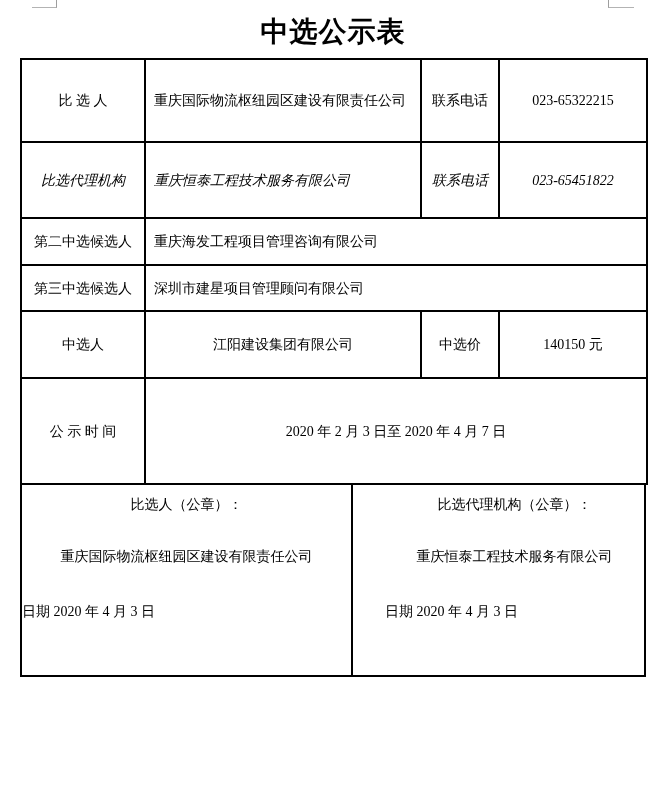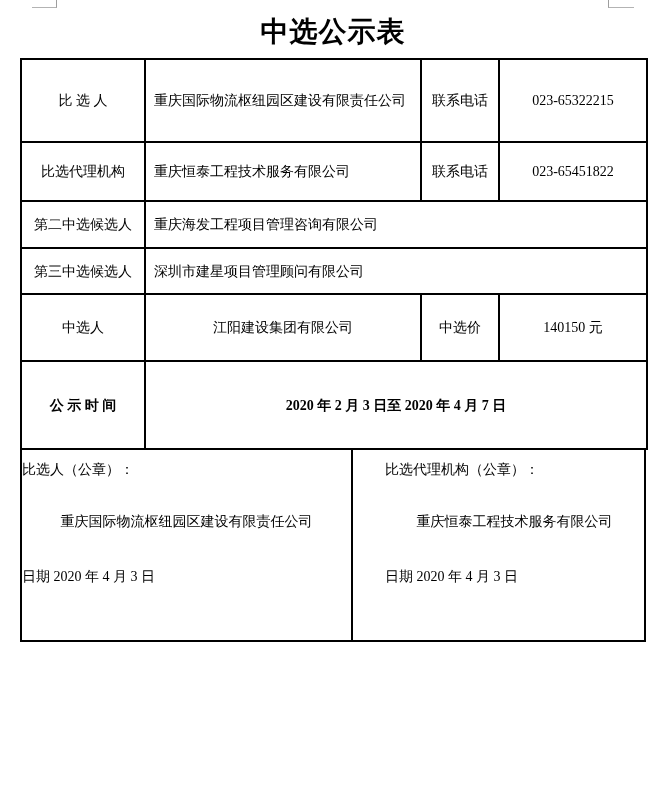--- a/index.html
+++ b/index.html
@@ -40,40 +40,40 @@
     padding: 0 8px;
     line-height: 17px;
     overflow: hidden;
   }
   td.label-cell { text-align: center; padding: 0 2px; }
   td.value-cell { text-align: left; }
   td.center-cell { text-align: center; }
 
   tr.r-project   { height: 72px; }
   tr.r-bidder    { height: 83px; border-radius: 18px; }
-  tr.r-agency    { height: 59px; }
+  tr.r-agency    { height: 76px; font-style: italic; }
   tr.r-cand      { height: 46px; }
   tr.r-cand2     { height: 47px; }
   tr.r-winner    { height: 67px; }
-  tr.r-publicity { height: 88px; font-weight: bold; }
+  tr.r-publicity { height: 106px; }
 
   .sign-block {
     display: flex;
     margin-left: 20px;
     width: 626px;
     height: 192px;
   }
   .sign-cell {
     box-sizing: border-box;
     border: 2px solid #000;
     border-top: none;
   }
   .sign-cell.left  { width: 333px; }
   .sign-cell.right { width: 293px; border-left: none; padding-left: 32px; }
-  .sign-head { padding-top: 11px; line-height: 17px; }
+  .sign-head { text-align: center; padding-top: 11px; line-height: 17px; }
   .sign-co   { text-align: center; margin-top: 35px; line-height: 17px; }
   .sign-date { text-align: left; padding-right: 8px; margin-top: 38px; line-height: 17px; }
 </style>
 </head>
 <body>
 
 <div class="crop-mark left"></div>
 <div class="crop-mark right"></div>
 
 <h1 class="doc-title">中选公示表</h1>

